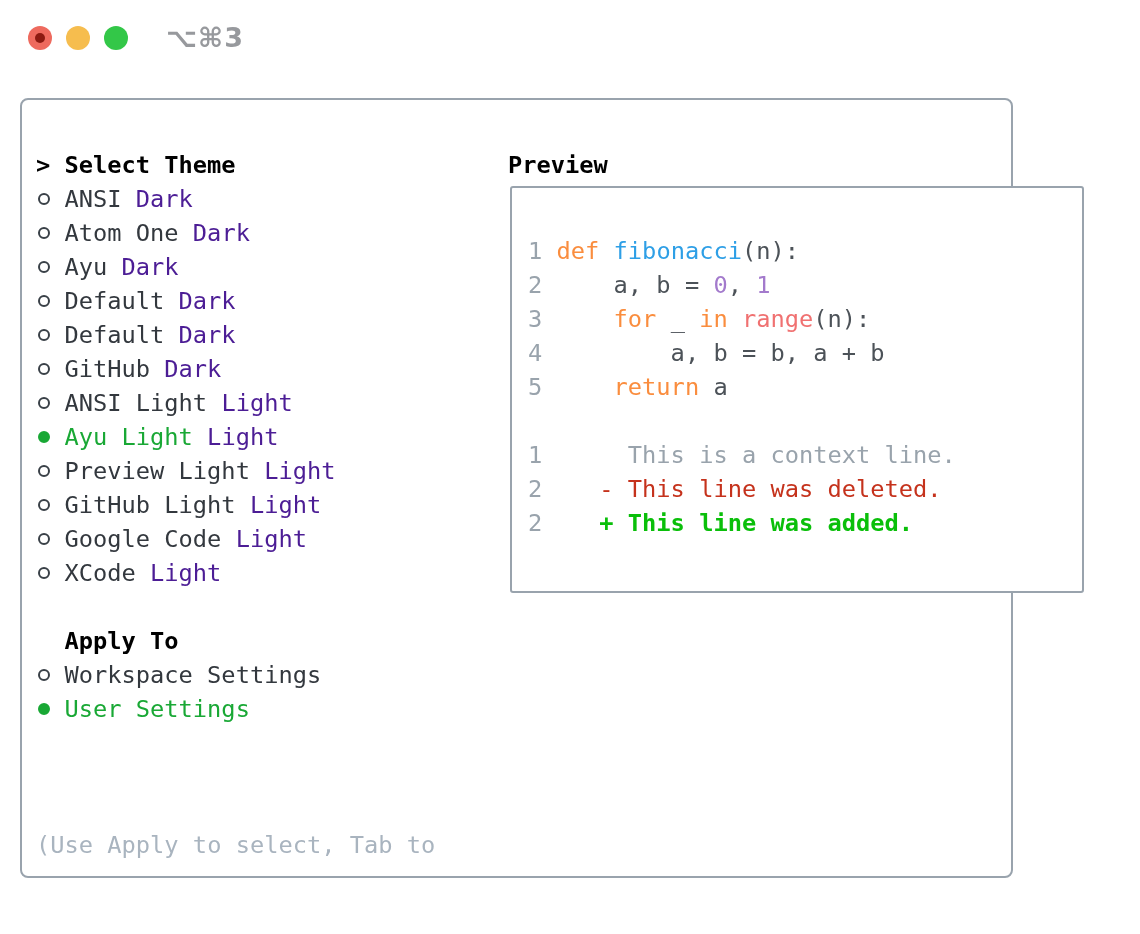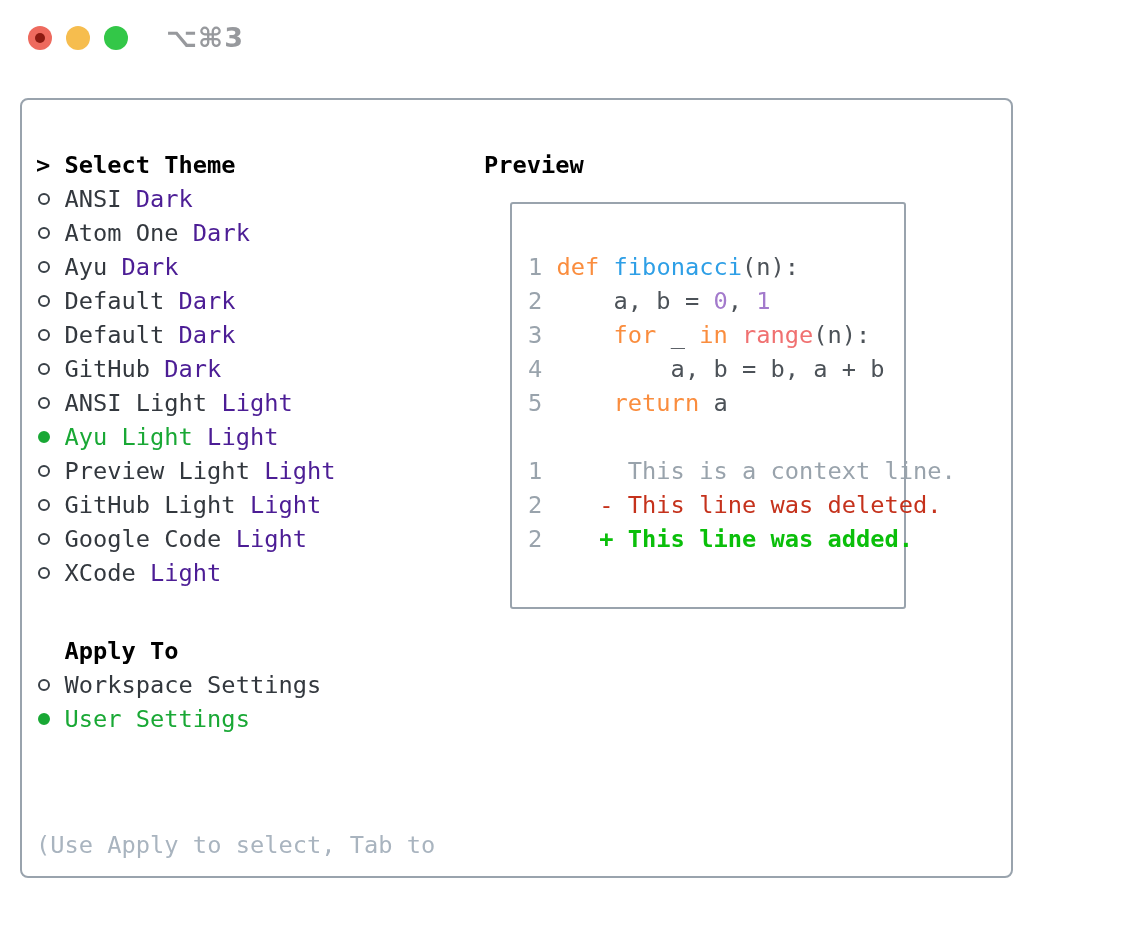--- a/index.html
+++ b/index.html
@@ -36,32 +36,32 @@
   .cursor { font-weight: bold; color: #000000; line-height: 34px; }
   .circle {
     width: 12px; height: 12px; border: 2px solid #394047; border-radius: 50%;
     display: inline-block; margin-left: 2px;
   }
   .circle.filled { background: #19a835; border-color: #19a835; }
   .hdr { font-weight: bold; color: #000000; }
   .name { color: #33383e; }
   .name.green { color: #19a835; }
   .tag { color: #4c1d95; }
-  .apply-gap { margin-top: 44px; }
+  .apply-gap { margin-top: 34px; }
   .hint {
     position: absolute; left: 36px; top: 760px;
     font-size: 23.7px; line-height: 34px; color: #a9b4bf; white-space: pre;
   }
   
   .preview-title {
-    position: absolute; left: 484px; top: 148px;
+    position: absolute; left: 508px; top: 148px;
     font-size: 23.7px; line-height: 34px; font-weight: bold; color: #000000;
   }
   .preview-box {
-    position: absolute; left: 510px; top: 202px; width: 396px; height: 407px;
+    position: absolute; left: 510px; top: 186px; width: 574px; height: 407px;
     border: 2px solid #99a3ad; border-radius: 3px; background: #ffffff;
   }
   .code { position: absolute; left: 16px; top: 46px; font-size: 23.7px; line-height: 34px; white-space: pre; }
   .cline { height: 34px; color: #4c5258; }
   .ln { color: #99a3ac; }
   .tk-keyword  { color: #fa8d3e; }
   .tk-function { color: #2e9fe6; }
   .tk-number   { color: #a37acc; }
   .tk-builtin  { color: #f07171; }
   .tk-context  { color: #99a3ac; }

